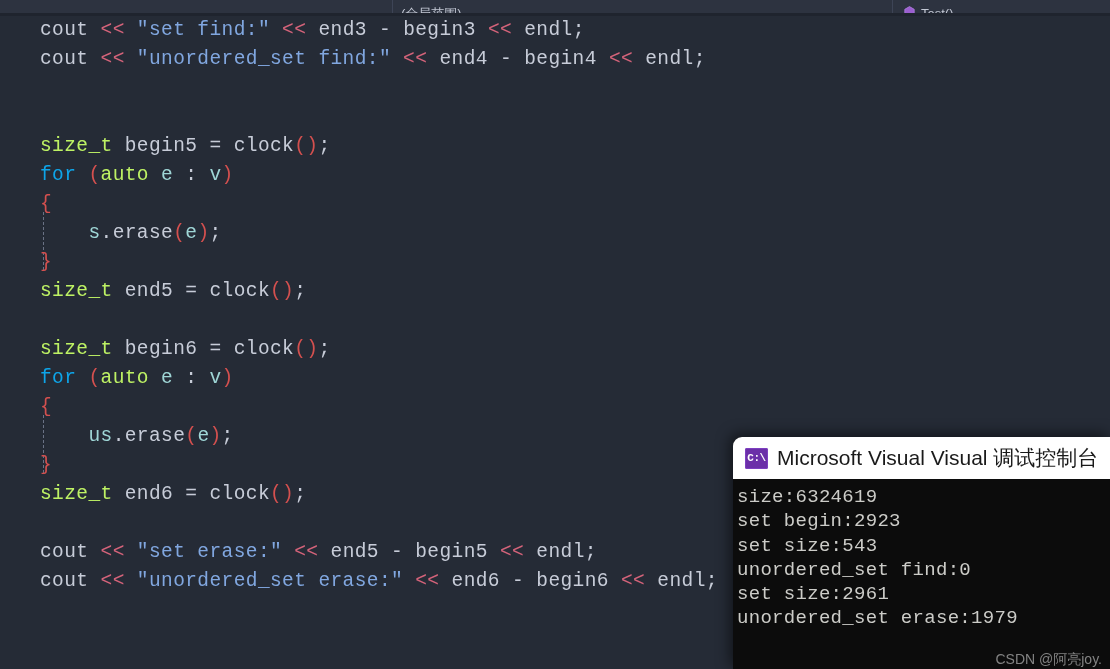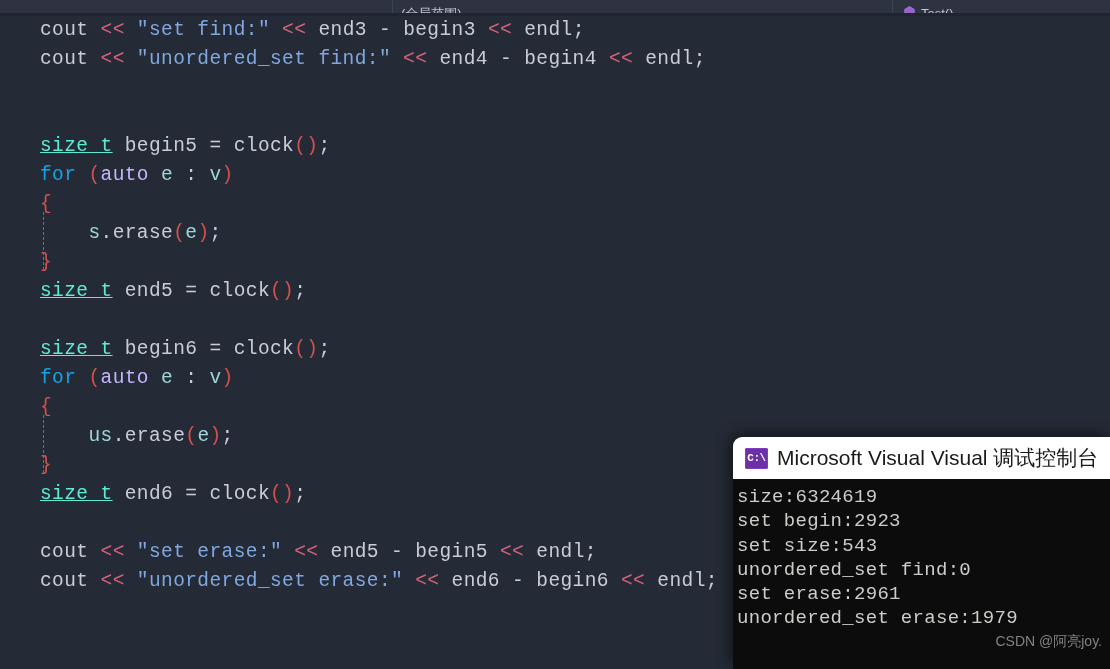--- a/index.html
+++ b/index.html
@@ -96,22 +96,22 @@
     font-size: 19.5px;
     line-height: 29px;
     white-space: pre;
     letter-spacing: 0.4px;
   }
   .line { height: 29px; white-space: pre; }
 
   
   .t-plain  { color: #c7ccd8; }
   .t-kw     { color: #0ea5e9; }   
-  .t-type   { color: #5eead4; text-decoration: underline; }   
-  .t-auto   { color: #c4b5fd; }   
+  .t-type   { color: #bef264; }   
+  .t-auto   { color: #bef264; }   
   .t-str    { color: #81a7e0; }   
   .t-op     { color: #d4637a; }   
   .t-paren  { color: #d4504f; }   
   .t-brace  { color: #d4504f; }
   .t-var    { color: #9fd6d6; }
 
   
   .indent-guide {
     position: absolute;
     width: 1px;
@@ -177,21 +177,21 @@
     color: #ccccc8;
     font-family: "Liberation Mono", "DejaVu Sans Mono", monospace;
     font-size: 19px;
     line-height: 24.3px;
     white-space: pre;
     letter-spacing: 0.3px;
   }
   .watermark {
     position: absolute;
     right: 8px;
-    bottom: 18px;
+    bottom: 0;
     color: #8d8d8d;
     font-size: 14px;
     font-family: "Liberation Sans", sans-serif;
     white-space: nowrap;
     opacity: 0.92;
   }
 </style>
 </head>
 <body>
 
@@ -224,19 +224,19 @@
       <span class="cmd-icon">
         <span>C:\</span>
       </span>
       <span class="console-title-text">Microsoft Visual Visual 调试控制台</span>
     </div>
     <div class="console-body" id="console-body">
       <div class="console-line">size:6324619</div>
         <div class="console-line">set begin:2923</div>
         <div class="console-line">set size:543</div>
         <div class="console-line">unordered_set find:0</div>
-        <div class="console-line">set erase:2961</div>
+        <div class="console-line">set size:2961</div>
         <div class="console-line">unordered_set erase:1979</div>
         <div class="watermark">CSDN @阿亮joy.</div>
     </div>
   </div>
 
 </div>
 
 </body></html>

